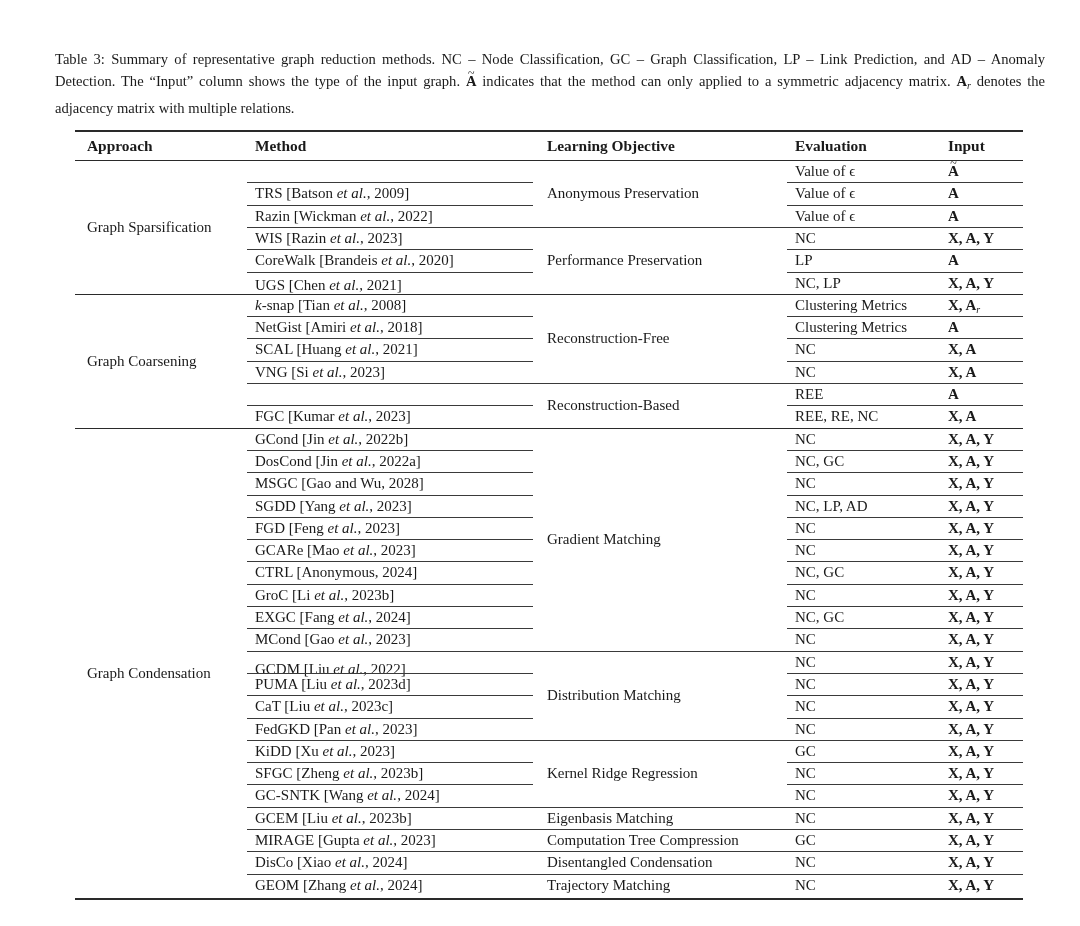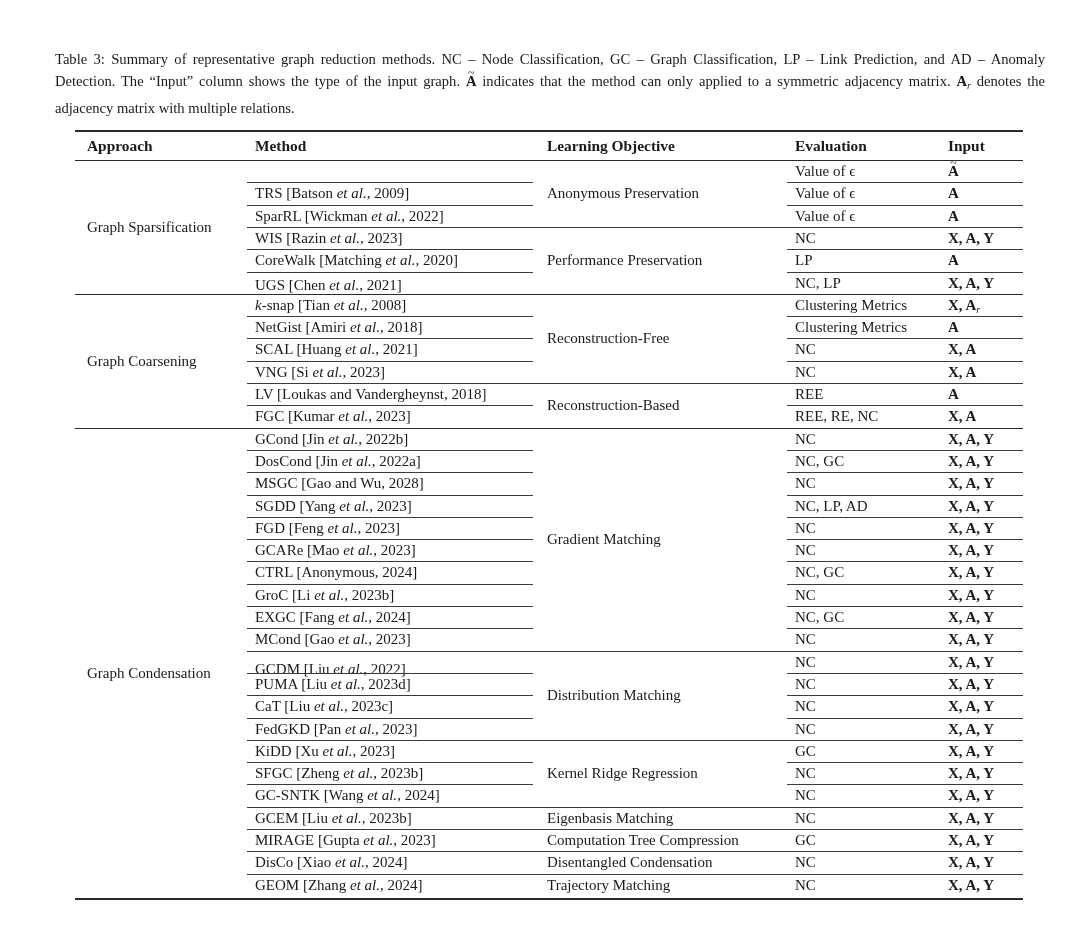--- a/index.html
+++ b/index.html
@@ -43,34 +43,34 @@
       <div class="hline" style="left:172px;width:286px;top:52.3px"></div>
       <div class="hline" style="left:712px;right:0;top:52.3px"></div>
       <div style="position:absolute;left:0;right:0;top:52.3px;height:22.3px">
         <div class="cell" style="left:180px;top:1px"><span>TRS</span><span> [Batson </span><i>et al.</i><span>, 2009]</span></div>
         <div class="cell" style="left:720px;top:1px">Value of ϵ</div>
         <div class="cell inp" style="left:873px;top:1px">A</div>
       </div>
       <div class="hline" style="left:172px;width:286px;top:74.6px"></div>
       <div class="hline" style="left:712px;right:0;top:74.6px"></div>
       <div style="position:absolute;left:0;right:0;top:74.6px;height:22.3px">
-        <div class="cell" style="left:180px;top:1px"><span>SparRL</span><span> [Wickman </span><i>et al.</i><span>, 2022]</span></div>
+        <div class="cell" style="left:180px;top:1px"><span>Razin</span><span> [Wickman </span><i>et al.</i><span>, 2022]</span></div>
         <div class="cell" style="left:720px;top:1px">Value of ϵ</div>
         <div class="cell inp" style="left:873px;top:1px">A</div>
       </div>
       <div class="hline" style="left:172px;right:0;top:96.89999999999999px"></div>
       <div style="position:absolute;left:0;right:0;top:96.9px;height:22.3px">
         <div class="cell" style="left:180px;top:1px"><span>WIS</span><span> [Razin </span><i>et al.</i><span>, 2023]</span></div>
         <div class="cell" style="left:720px;top:1px">NC</div>
         <div class="cell inp" style="left:873px;top:1px">X, A, Y</div>
       </div>
       <div class="hline" style="left:172px;width:286px;top:119.2px"></div>
       <div class="hline" style="left:712px;right:0;top:119.2px"></div>
       <div style="position:absolute;left:0;right:0;top:119.2px;height:22.3px">
-        <div class="cell" style="left:180px;top:1px"><span>CoreWalk</span><span> [Matching </span><i>et al.</i><span>, 2020]</span></div>
+        <div class="cell" style="left:180px;top:1px"><span>CoreWalk</span><span> [Brandeis </span><i>et al.</i><span>, 2020]</span></div>
         <div class="cell" style="left:720px;top:1px">LP</div>
         <div class="cell inp" style="left:873px;top:1px">A</div>
       </div>
       <div class="hline" style="left:172px;width:286px;top:141.5px"></div>
       <div class="hline" style="left:712px;right:0;top:141.5px"></div>
       <div style="position:absolute;left:0;right:0;top:141.5px;height:22.3px">
         <div class="cell" style="left:180px;top:3px"><span>UGS</span><span> [Chen </span><i>et al.</i><span>, 2021]</span></div>
         <div class="cell" style="left:720px;top:1px">NC, LP</div>
         <div class="cell inp" style="left:873px;top:1px">X, A, Y</div>
       </div>
@@ -96,21 +96,20 @@
       </div>
       <div class="hline" style="left:172px;width:286px;top:230.70000000000002px"></div>
       <div class="hline" style="left:712px;right:0;top:230.70000000000002px"></div>
       <div style="position:absolute;left:0;right:0;top:230.70000000000002px;height:22.3px">
         <div class="cell" style="left:180px;top:1px"><span>VNG</span><span> [Si </span><i>et al.</i><span>, 2023]</span></div>
         <div class="cell" style="left:720px;top:1px">NC</div>
         <div class="cell inp" style="left:873px;top:1px">X, A</div>
       </div>
       <div class="hline" style="left:172px;right:0;top:253.00000000000003px"></div>
       <div style="position:absolute;left:0;right:0;top:253px;height:22.3px">
-        <div class="cell" style="left:180px;top:1px"><span>LV</span><span> [Loukas and Vandergheynst, 2018]</span><i></i><span></span></div>
         <div class="cell" style="left:720px;top:1px">REE</div>
         <div class="cell inp" style="left:873px;top:1px">A</div>
       </div>
       <div class="hline" style="left:172px;width:286px;top:275.3px"></div>
       <div class="hline" style="left:712px;right:0;top:275.3px"></div>
       <div style="position:absolute;left:0;right:0;top:275.3px;height:22.3px">
         <div class="cell" style="left:180px;top:1px"><span>FGC</span><span> [Kumar </span><i>et al.</i><span>, 2023]</span></div>
         <div class="cell" style="left:720px;top:1px">REE, RE, NC</div>
         <div class="cell inp" style="left:873px;top:1px">X, A</div>
       </div>

